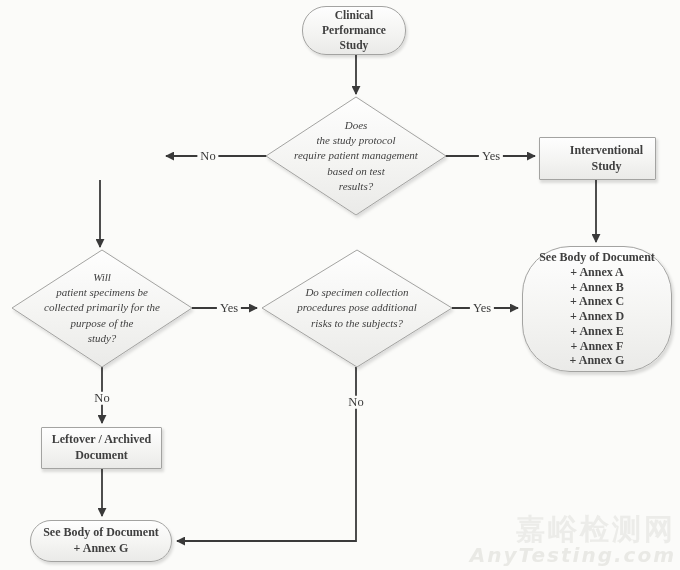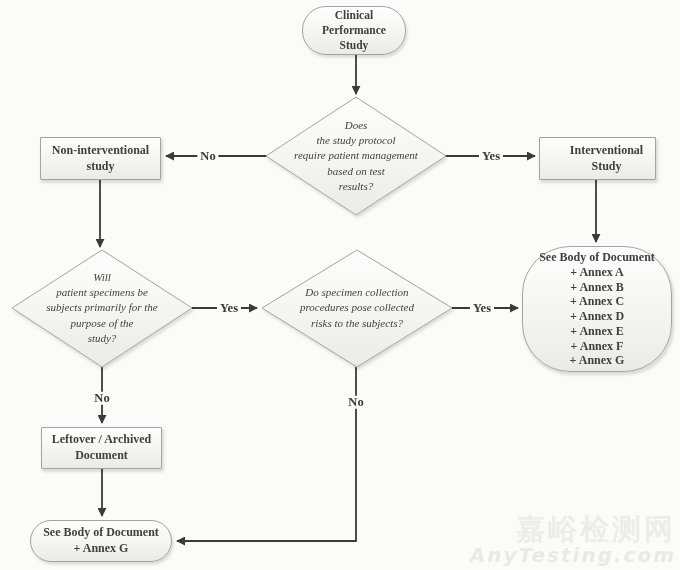--- a/index.html
+++ b/index.html
@@ -44,21 +44,21 @@
     line-height:1.4;
     pointer-events:none;
   }
 
   .edge-label{
     position:absolute;
     transform:translate(-50%,-50%);
     background:#fbfbf9;
     padding:0 3px;
     color:#3a3a3a;
-    font-weight:700;
+    font-weight:400;
     font-size:12.5px;
     line-height:1;
   }
 
   .watermark{
     position:absolute;
     right:4px;bottom:4px;
     text-align:right;
     pointer-events:none;
   }
@@ -110,22 +110,20 @@
 
     <polygon points="356,97 446,156 356,215 266,156" fill="url(#nodeGrad)" stroke="#a3a3a1" stroke-width="1" filter="url(#soft)"></polygon>
     <polygon points="102,250 192,308 102,367 12,308" fill="url(#nodeGrad)" stroke="#a3a3a1" stroke-width="1" filter="url(#soft)"></polygon>
     <polygon points="357,250 452,308 357,367 262,308" fill="url(#nodeGrad)" stroke="#a3a3a1" stroke-width="1" filter="url(#soft)"></polygon>
   </svg>
 
   <div class="node stadium" style="left:302px;top:6px;width:104px;height:49px;font-size:11.5px;">Clinical
 Performance
 Study</div>
 
-  <div class="node rect" style="left:40px;top:137px;width:121px;height:43px;">Non-interventional
-study</div>
 
   <div class="node rect" style="left:539px;top:137px;width:117px;height:43px;padding-left:18px;">Interventional Study</div>
 
   <div class="node bigstadium" style="left:522px;top:246px;width:150px;height:126px;">See Body of Document
 + Annex A
 + Annex B
 + Annex C
 + Annex D
 + Annex E
 + Annex F
@@ -138,26 +136,26 @@
 + Annex G</div>
 
   <div class="diamond-text" style="left:271px;top:108px;width:170px;height:96px;">Does
 the study protocol
 require patient management
 based on test
 results?</div>
 
   <div class="diamond-text" style="left:14px;top:260px;width:176px;height:96px;">Will
 patient specimens be
-subjects primarily for the
+collected primarily for the
 purpose of the
 study?</div>
 
   <div class="diamond-text" style="left:264px;top:266px;width:186px;height:84px;">Do specimen collection
-procedures pose collected
+procedures pose additional
 risks to the subjects?</div>
 
   <div class="edge-label" style="left:208px;top:156px;">No</div>
   <div class="edge-label" style="left:491px;top:156px;">Yes</div>
   <div class="edge-label" style="left:229px;top:308px;">Yes</div>
   <div class="edge-label" style="left:482px;top:308px;">Yes</div>
   <div class="edge-label" style="left:102px;top:398px;">No</div>
   <div class="edge-label" style="left:356px;top:402px;">No</div>
 
   <div class="watermark">

